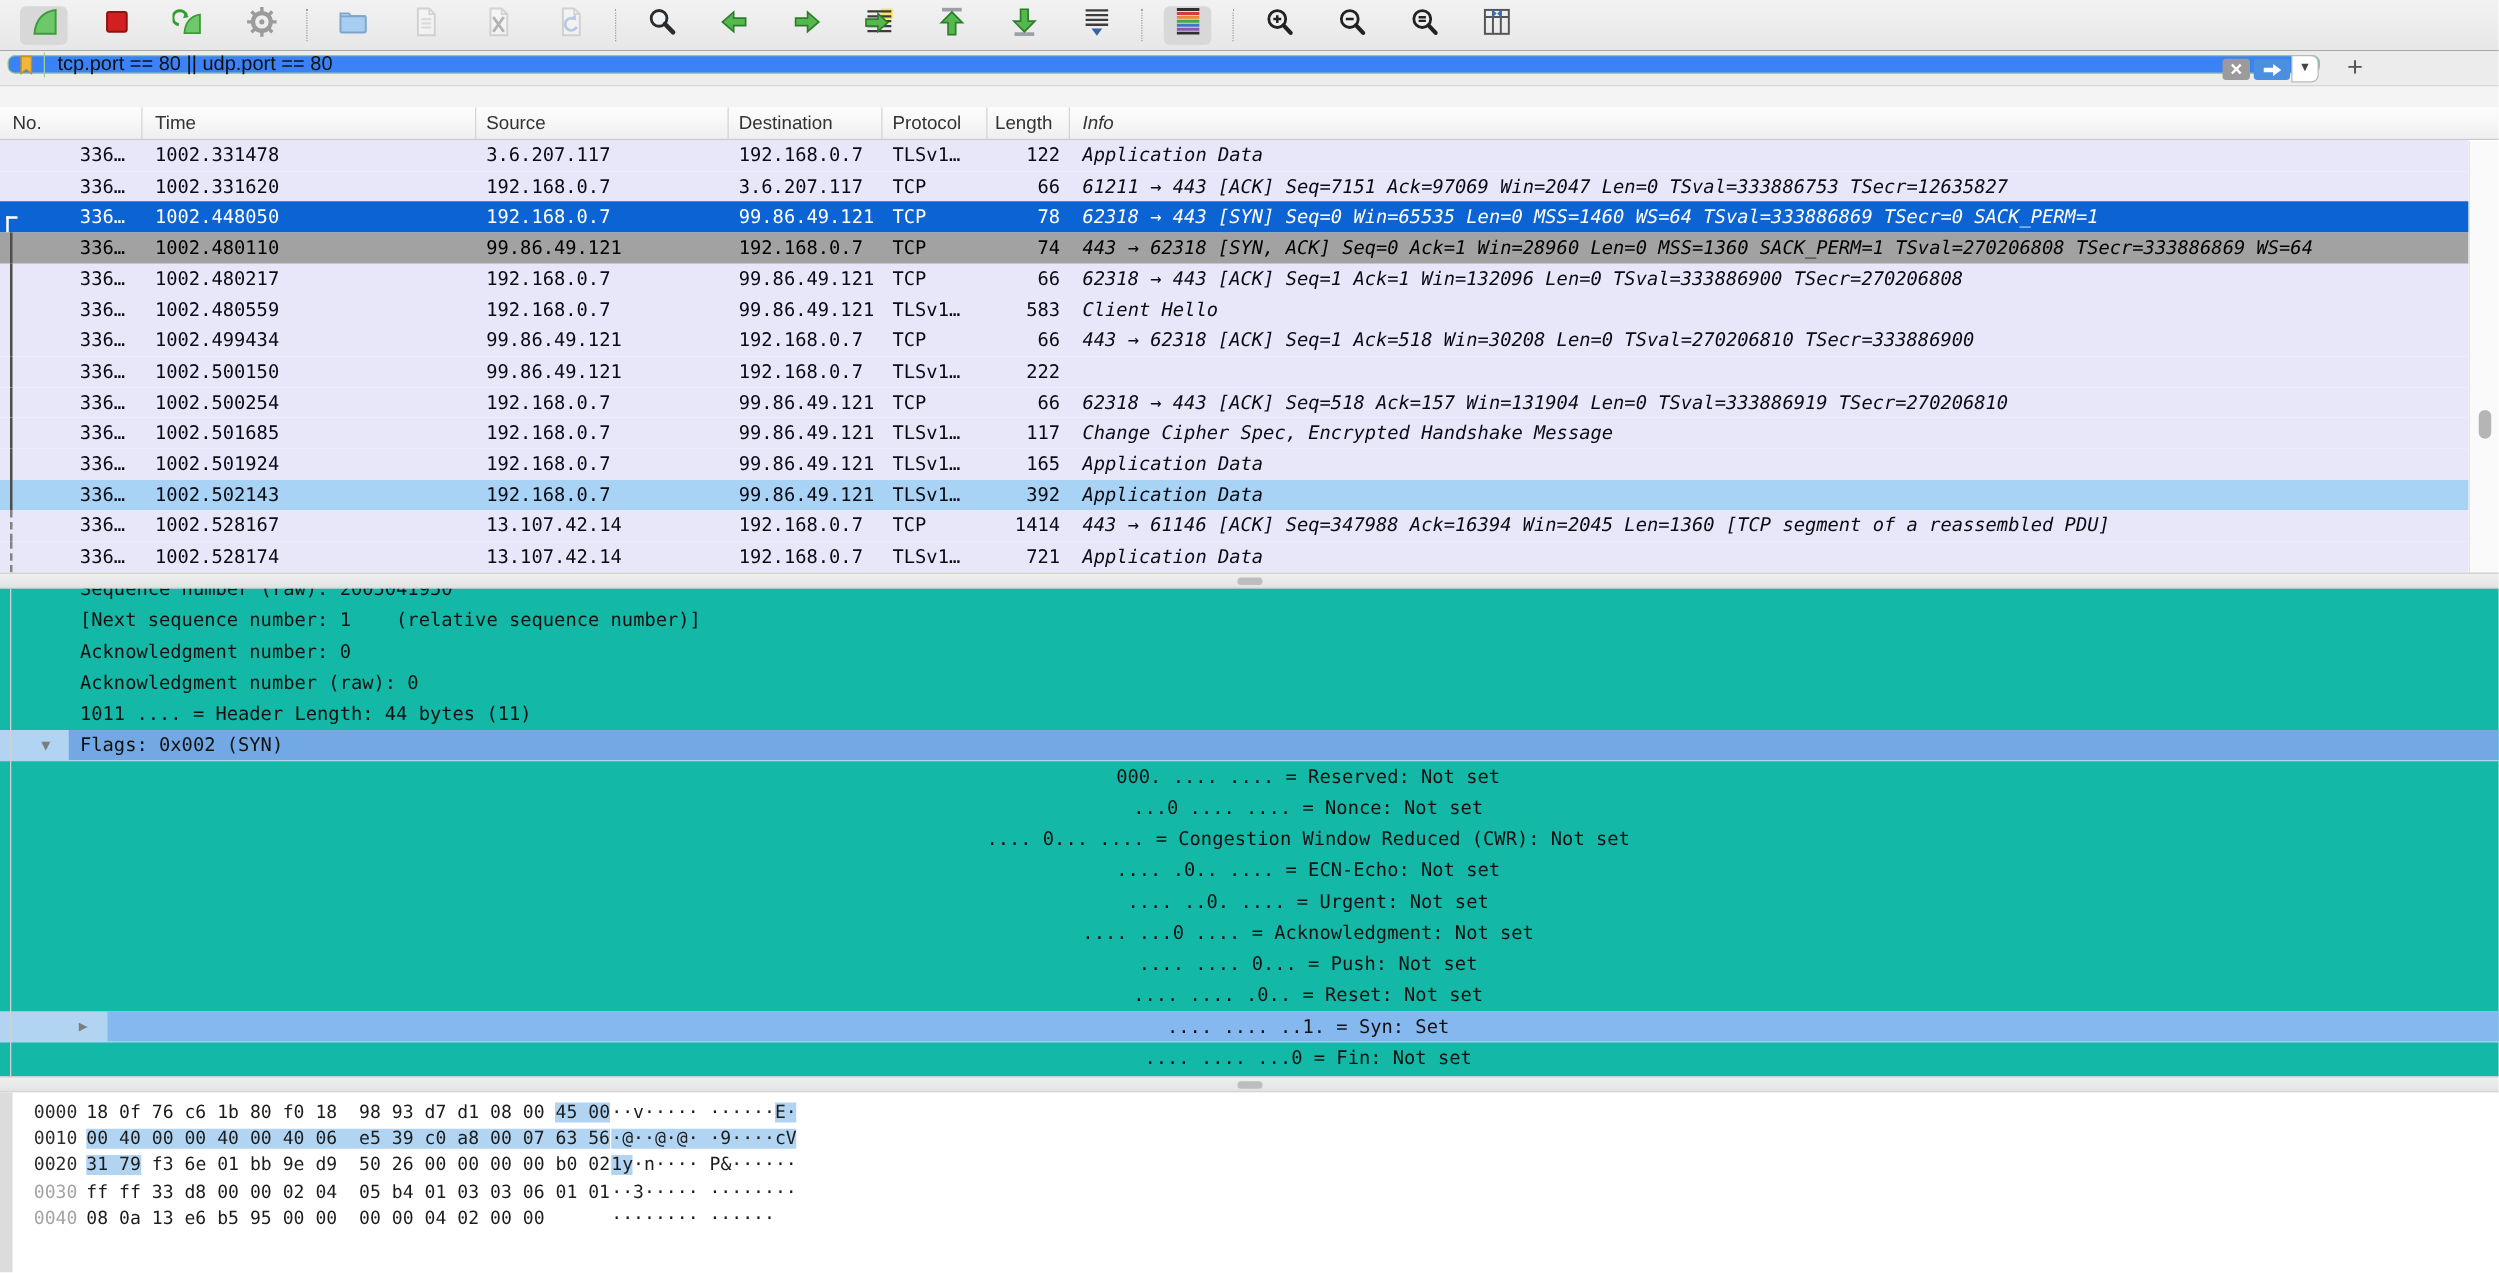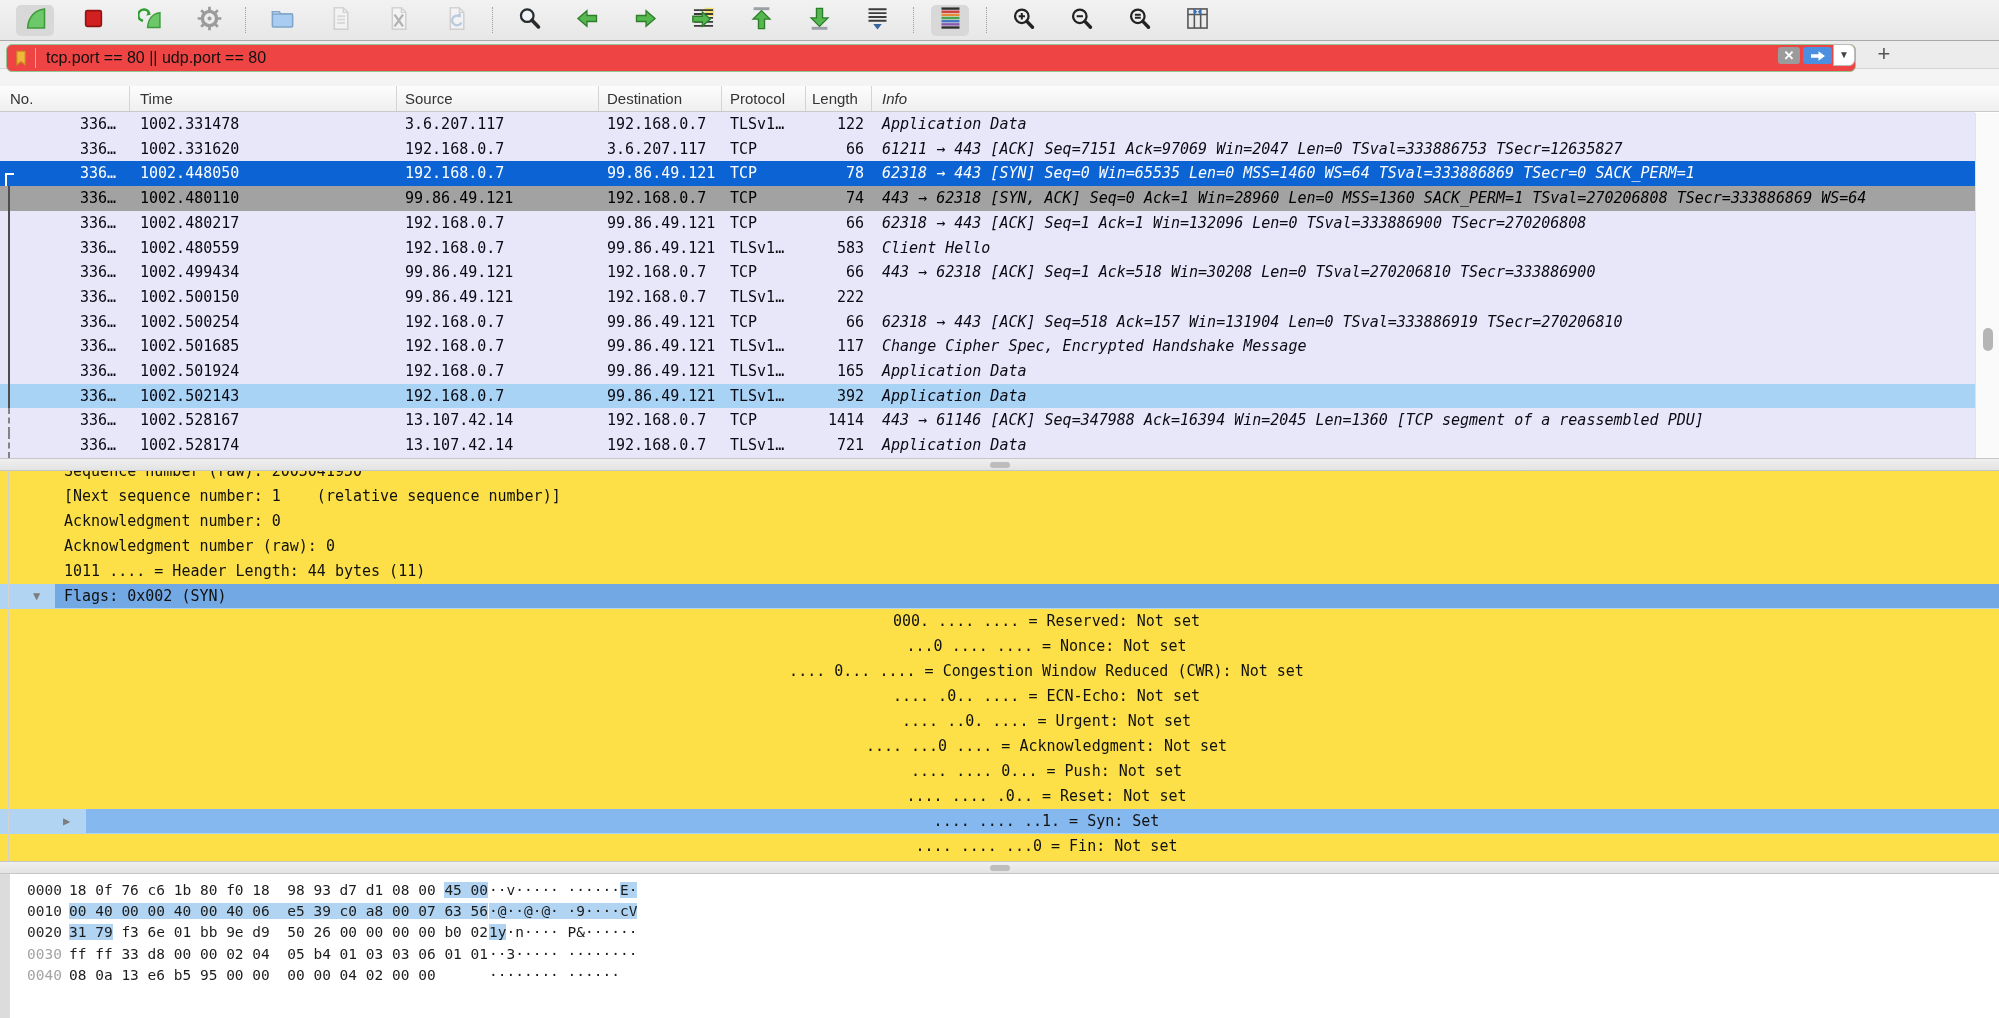--- a/index.html
+++ b/index.html
@@ -11,41 +11,41 @@
   .toolbar { height:41px; background:linear-gradient(#f2f2f2,#e7e7e7); border-bottom:1px solid #a9a9a9;
     display:flex; align-items:center; padding-left:6px; flex:none; }
   .tb-btn { width:38px; height:31px; margin:0 10px; display:flex; align-items:center; justify-content:center; flex:none; }
   .tb-btn.active { background:#d8d8d8; border-radius:5px; }
   .tb-btn.disabled { opacity:.45; }
   .tb-btn svg { width:27px; height:27px; }
   .tb-divider { width:1px; height:26px; border-left:1px dotted #9f9f9f; margin:0 7px; flex:none; }
 
   
   .filterbar { height:28px; background:#ececec; border-bottom:1px solid #d6d6d6; position:relative; flex:none; }
-  .filter-field { position:absolute; left:6px; top:3px; width:1850px; height:28px; background:#ef4444;
+  .filter-field { position:absolute; left:6px; top:3px; width:1850px; height:15px; background:#3b82f6;
     border:1px solid #93c693; border-radius:6px; display:flex; align-items:center; }
   .fbookmark { width:18px; height:18px; margin-left:5px; flex:none; }
   .fsep { width:1px; height:20px; background:#9fcf9f; margin-left:5px; flex:none; }
   .ftext { margin-left:10px; font-size:16px; color:#101010; white-space:pre; }
   .fclear { position:absolute; right:55px; top:2px; width:22px; height:17px; background:#9b9b9b; border-radius:3px;
     color:#fff; font-size:13px; line-height:17px; text-align:center; font-weight:bold; }
   .fapply { position:absolute; right:23px; top:2px; width:29px; height:17px; background:#4a8fe0; border-radius:3px;
     display:flex; align-items:center; justify-content:center; }
   .fcap { position:absolute; right:0; top:-1px; width:22px; height:22px; background:#fff; border:1px solid #bbb;
     border-radius:0 6px 6px 0; color:#444; font-size:10px; text-align:center; line-height:20px; }
   .filter-plus { position:absolute; left:1872px; top:3px; width:24px; height:22px; color:#555;
     font-size:22px; line-height:20px; text-align:center; }
 
   .list-gap { height:17px; background:#f4f4f4; flex:none; }
 
   
   .pkt-header { height:26px; background:linear-gradient(#fdfdfd,#efefef); border-bottom:1px solid #c9c9c9;
     display:flex; font-size:15px; color:#333; line-height:25px; flex:none; }
   .hc { border-right:1px solid #d4d4d4; overflow:hidden; white-space:pre; flex:none; }
-  .c0{width:130px; padding-left:10px;} .c1{width:267px; padding-left:10px;} .c2{width:202px; padding-left:8px;}
+  .c0{width:114px; padding-left:10px;} .c1{width:267px; padding-left:10px;} .c2{width:202px; padding-left:8px;}
   .c3{width:123px; padding-left:8px;} .c4{width:84px; padding-left:8px;} .c5{width:66px; padding-left:6px;}
   .c6{flex:1; padding-left:10px; border-right:none;font-style:italic;}
   .pkt-rows { height:346px; background:#fff; overflow:hidden; flex:none; position:relative; margin-right:24px; }
   .prow { display:flex; height:24.71px; line-height:24.7px; background:#e8e7f9; color:#0a0a14;
     font-family:"DejaVu Sans Mono", monospace; font-size:15px; position:relative; }
   .prow div { overflow:hidden; white-space:pre; flex:none; }
   .prow .c0 { text-align:right; padding-left:0; padding-right:14px; }
   .prow .c5 { text-align:right; padding-right:8px; padding-left:0; }
   .prow.selected { background:#0c63d4; color:#fff; }
   .prow.ignored { background:#a2a2a2; color:#000; }
@@ -58,21 +58,21 @@
     border-left:1px solid #e2e2e2; }
   .list-thumb { position:absolute; right:6px; top:215px; width:10px; height:23px; border-radius:5px; background:#b5b5b5; }
 
   
   .splitter { height:13px; background:linear-gradient(#efefef,#e3e3e3); border-top:1px solid #c7c7c7;
     border-bottom:1px solid #c7c7c7; position:relative; flex:none; }
   .grip { position:absolute; left:50%; top:50%; transform:translate(-50%,-50%); width:20px; height:6px;
     border-radius:3px; background:#bdbdbd; }
 
   
-  .details { height:390px; background:#fde047; overflow:hidden; position:relative; flex:none;
+  .details { height:390px; background:#14b8a6; overflow:hidden; position:relative; flex:none;
     font-family:"DejaVu Sans Mono", monospace; font-size:15px; color:#111; }
   .details::before { content:""; position:absolute; left:8px; top:0; bottom:0; width:1px; background:#d2d2d2; z-index:2; }
   .details-inner { margin-top:-12px; }
   .drow { height:25px; line-height:25px; white-space:pre; position:relative; }
   .drow .exp { position:absolute; color:#7d7d7d; font-size:12px; z-index:1; }
   .lvl1 .exp { left:33px; } .lvl2 .exp { left:63px; }
   .drow .dtext { position:relative; z-index:1; display:block; }
   .lvl1 .dtext { margin-left:64px; } .lvl2 .dtext { margin-left:94px;text-align:center; }
   .drow.hl::before { content:""; position:absolute; top:0; bottom:1px; right:0; }
   .lvl1.hl::before { left:55px; } .lvl2.hl::before { left:86px; }

